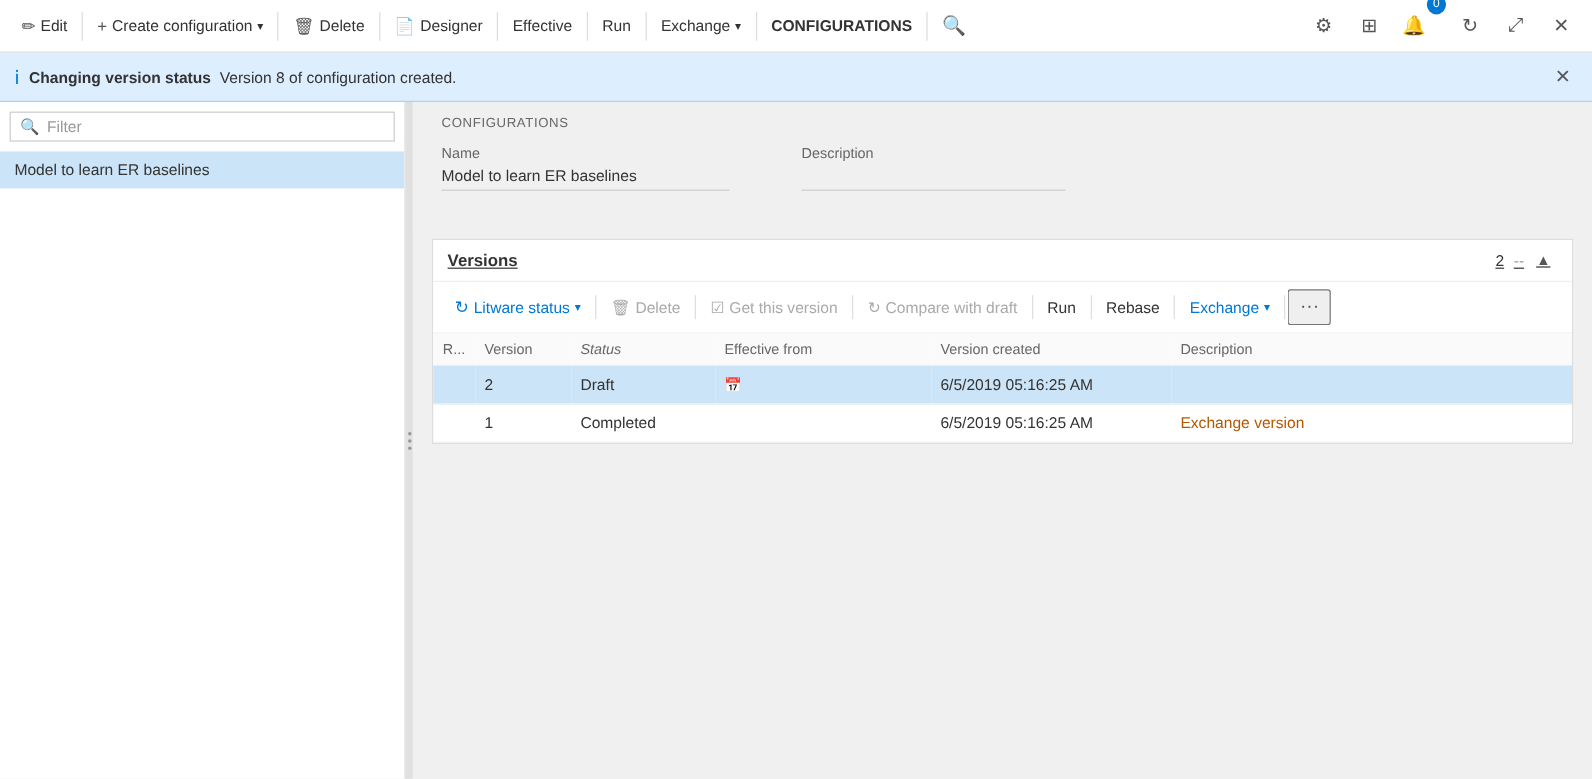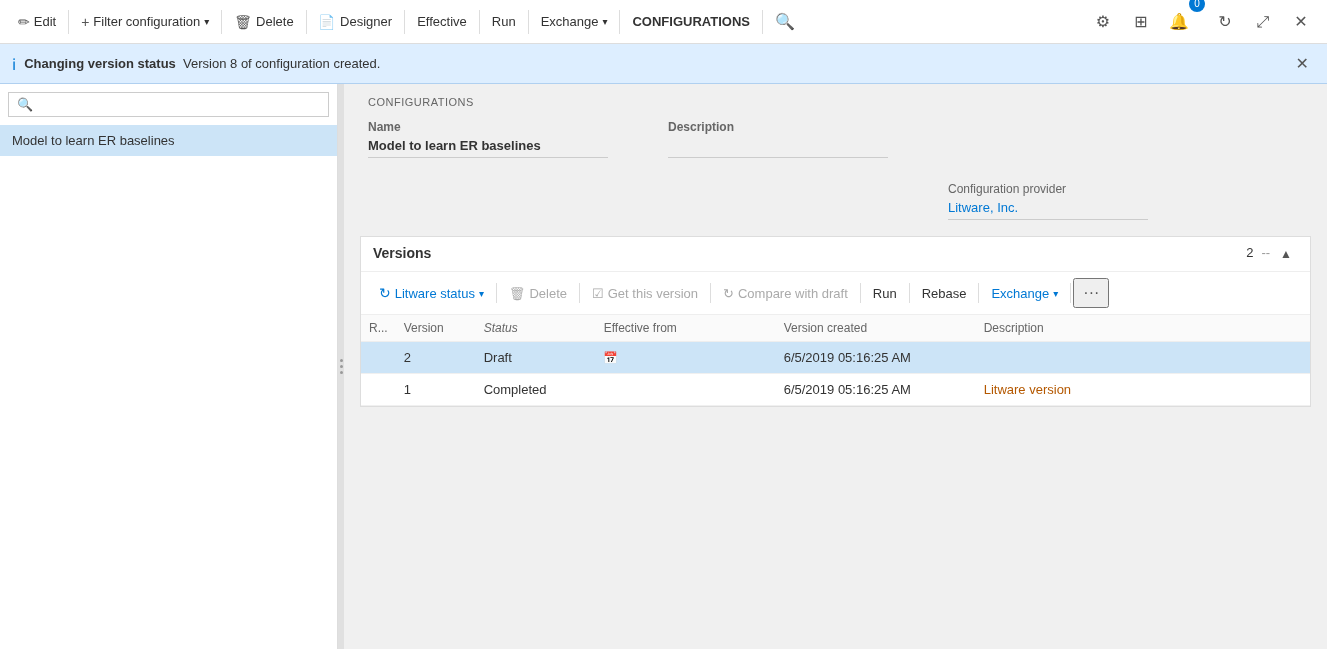--- a/index.html
+++ b/index.html
@@ -76,30 +76,30 @@
     }
     .form-field {
       display: flex; flex-direction: column; gap: 4px; min-width: 180px;
     }
     .form-field-label { font-size: 12px; color: #666; }
     .form-field-value {
       font-size: 13px; color: #333; border-bottom: 1px solid #ccc;
       padding-bottom: 4px; min-width: 200px; min-height: 20px;
     }
     .form-field-value.link { color: #0078d4; cursor: pointer; }
-    .form-fields-row { display: flex; gap: 60px; margin-bottom: 24px; width: 100%; font-weight: bold; }
+    .form-fields-row { display: flex; gap: 60px; margin-bottom: 24px; width: 100%; }
     .form-fields-row2 { display: flex; gap: 60px; width: 100%; }
 
     
     .versions-section {
       margin: 8px 16px 16px 16px; background: #fff; border: 1px solid #ddd;
     }
     .versions-header {
-      display: flex; align-items: flex-start; padding: 8px 12px;
-      border-bottom: 1px solid #eee; background: #fff;
+      display: flex; align-items: center; padding: 8px 12px;
+      border-bottom: 1px solid #eee; background: #fff; text-decoration: underline;
     }
     .versions-title { font-size: 14px; font-weight: 600; color: #333; flex: 1; }
     .versions-count { font-size: 13px; color: #333; margin-right: 8px; }
     .versions-dash { font-size: 13px; color: #999; margin-right: 4px; }
     .versions-collapse { font-size: 12px; color: #555; cursor: pointer; padding: 2px 6px; }
 
     
     .versions-toolbar {
       display: flex; align-items: center; padding: 6px 8px; border-bottom: 1px solid #eee;
       gap: 0; background: #fff;
@@ -146,21 +146,21 @@
 <body>
 
 <div class="toolbar">
   <button class="toolbar-item">
     <span class="toolbar-icon">✏</span>
     <span>Edit</span>
   </button>
   <div class="toolbar-sep"></div>
   <button class="toolbar-item">
     <span class="toolbar-icon">+</span>
-    <span>Filter configuration</span>
+    <span>Create configuration</span>
     <span style="font-size:10px;">▾</span>
   </button>
   <div class="toolbar-sep"></div>
   <button class="toolbar-item">
     <span class="toolbar-icon">🗑</span>
     <span>Delete</span>
   </button>
   <div class="toolbar-sep"></div>
   <button class="toolbar-item">
     <span class="toolbar-icon">📄</span>
@@ -207,20 +207,21 @@
     <strong>Changing version status</strong>&nbsp;&nbsp;<span>Version 8 of configuration created.</span>
   </span>
   <span class="info-bar-close">✕</span>
 </div>
 
 <div class="main-layout">
 
   <div class="sidebar">
     <div class="sidebar-search">
       <span style="color:#999; font-size:13px;">🔍</span>
+      <input type="text" placeholder="Filter" style="">
     </div>
     <div class="sidebar-item-list">
       <div class="sidebar-item selected">
         <span>Model to learn ER baselines</span>
       </div>
     </div>
   </div>
 
   <div class="resizer">
     <div class="resizer-dots">
@@ -242,24 +243,20 @@
         </div>
         <div class="form-field">
           <div class="form-field-label">Description</div>
           <div class="form-field-value" style="min-width:220px;">&nbsp;</div>
         </div>
       </div>
 
       <div class="form-fields-row2" style="margin-top:16px;">
         <div style="min-width:240px;"></div>
         <div style="min-width:220px;"></div>
-        <div class="form-field">
-          <div class="form-field-label">Configuration provider</div>
-          <div class="form-field-value link">Litware, Inc.</div>
-        </div>
       </div>
     </div>
 
     <div class="versions-section">
 
       <div class="versions-header">
         <div class="versions-title">Versions</div>
         <span class="versions-count">2</span>
         <span class="versions-dash">--</span>
         <span class="versions-collapse">▲</span>
@@ -324,19 +321,19 @@
             </td>
             <td>6/5/2019 05:16:25 AM</td>
             <td></td>
           </tr>
           <tr>
             <td></td>
             <td>1</td>
             <td>Completed</td>
             <td></td>
             <td>6/5/2019 05:16:25 AM</td>
-            <td><span class="desc-link">Litware version</span></td>
+            <td><span class="desc-link">Exchange version</span></td>
           </tr>
         </tbody>
       </table>
     </div>
   </div>
 </div>
 
 </body></html>

